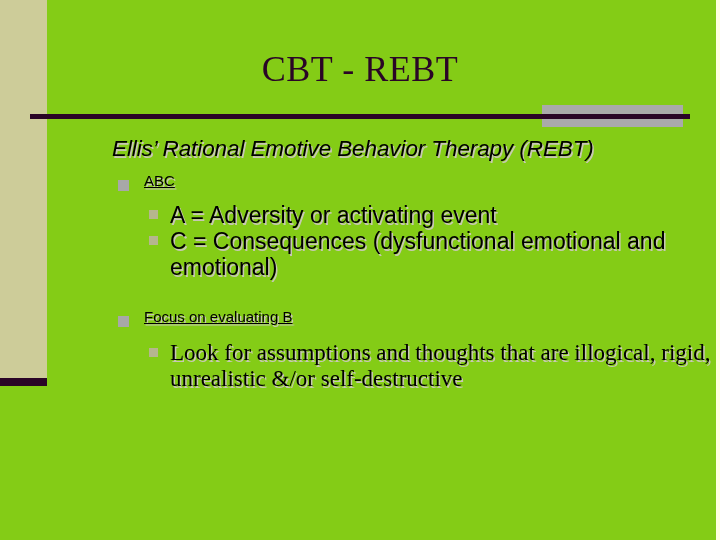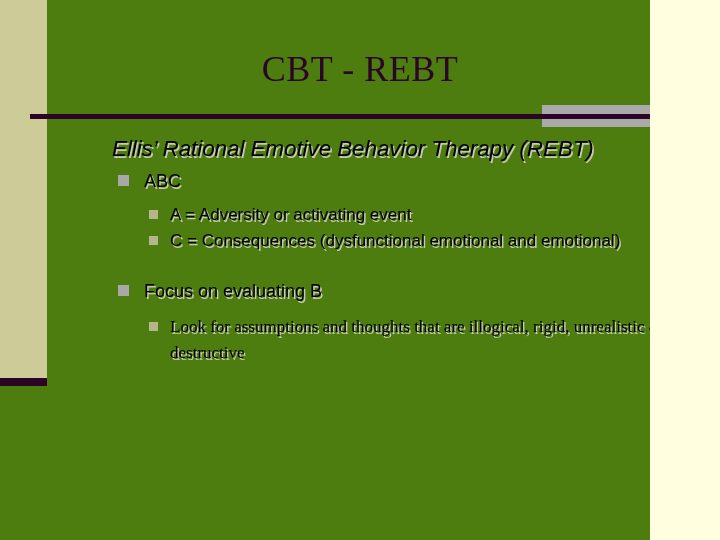--- a/index.html
+++ b/index.html
@@ -8,23 +8,23 @@
   }
   body {
     width: 720px;
     height: 540px;
     background: #ffffe0;
     font-family: "Liberation Sans", sans-serif;
     overflow: hidden;
   }
   .slide {
     position: relative;
-    width: 650px;
+    width: 716px;
     height: 540px;
-    background: #4d7c0f;
+    background: #84cc16;
     overflow: hidden;
   }
 
   
   .left-band {
     position: absolute;
     left: 0;
     top: 0;
     width: 47px;
     height: 378px;
@@ -92,41 +92,42 @@
     font-weight: normal;
     padding-left: 38px;
     text-indent: -38px;
     margin: 0 0 2px 0;
     letter-spacing: -0.1px;
   }
 
   
   .lvl1 {
     display: flex;
-    align-items: flex-start;
-    font-size: 18px;
+    align-items: center;
+    font-size: 15px;
     line-height: 30px;
     margin: 0;
+    text-decoration: underline;
   }
   .lvl1 .bullet {
     flex: 0 0 auto;
     width: 11px;
     height: 11px;
     background: #a8a8a8;
     margin: 9px 15px 0 6px;
   }
   .lvl1 .txt {
     flex: 1 1 auto;
   }
 
   
   .lvl2 {
     display: flex;
     align-items: flex-start;
-    font-size: 17px;
+    font-size: 23px;
     line-height: 26px;
     margin: 0;
   }
   .lvl2 .bullet {
     flex: 0 0 auto;
     width: 9px;
     height: 9px;
     background: #b6b68e;
     margin: 8px 12px 0 37px;
   }

